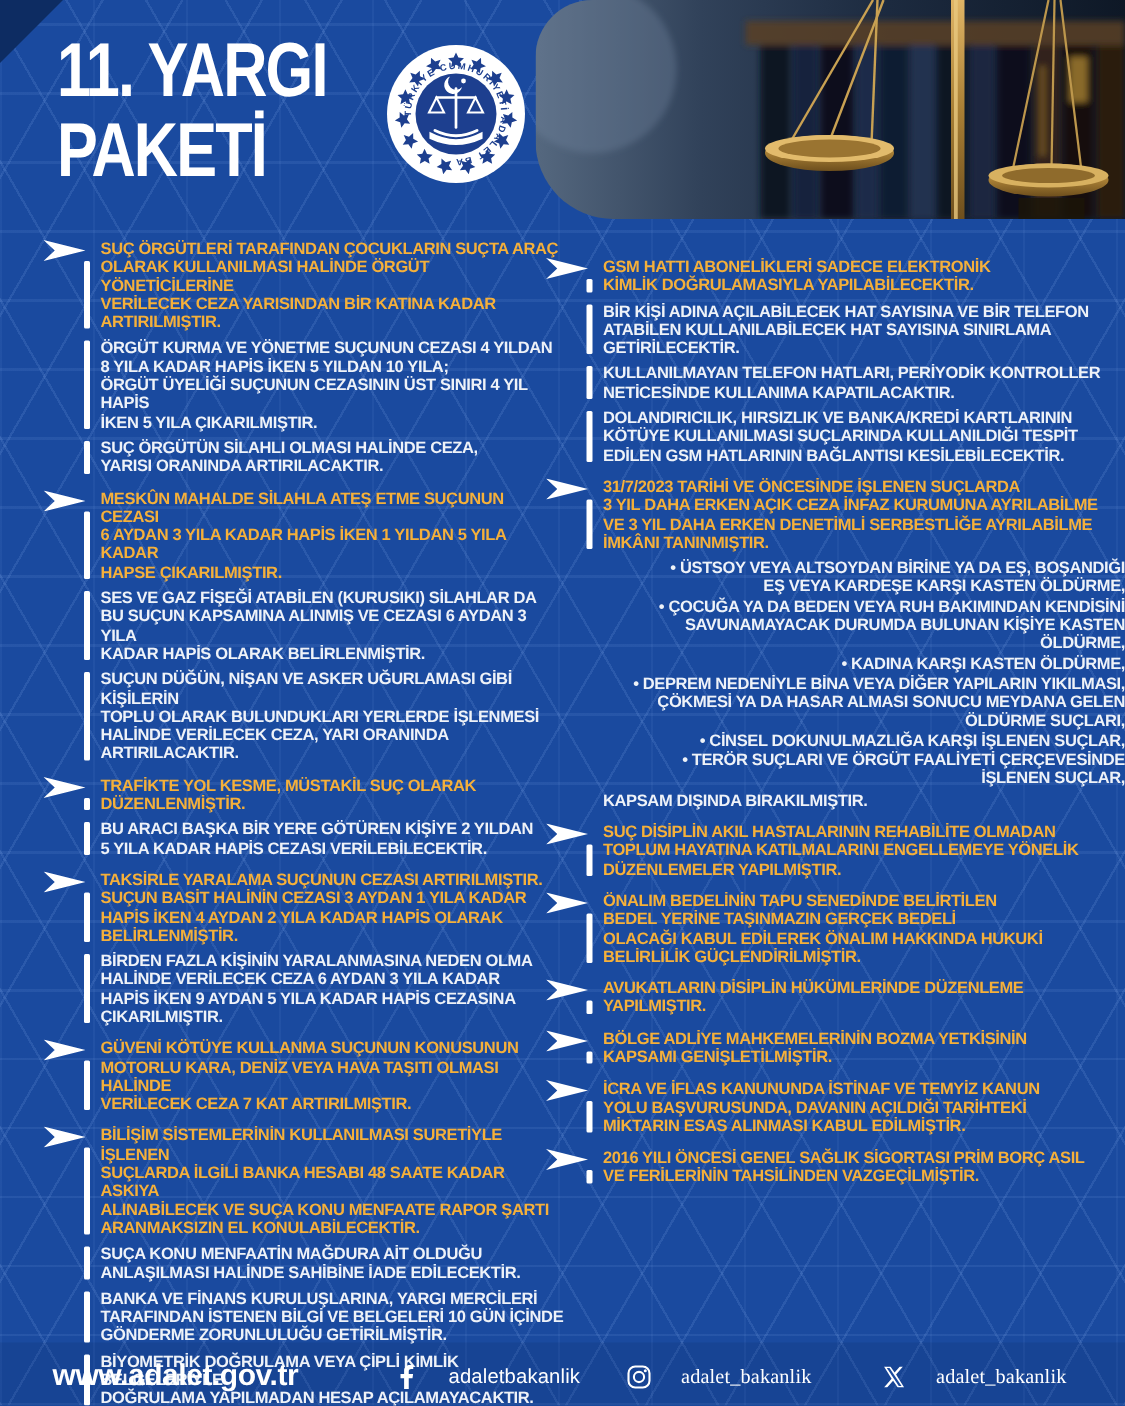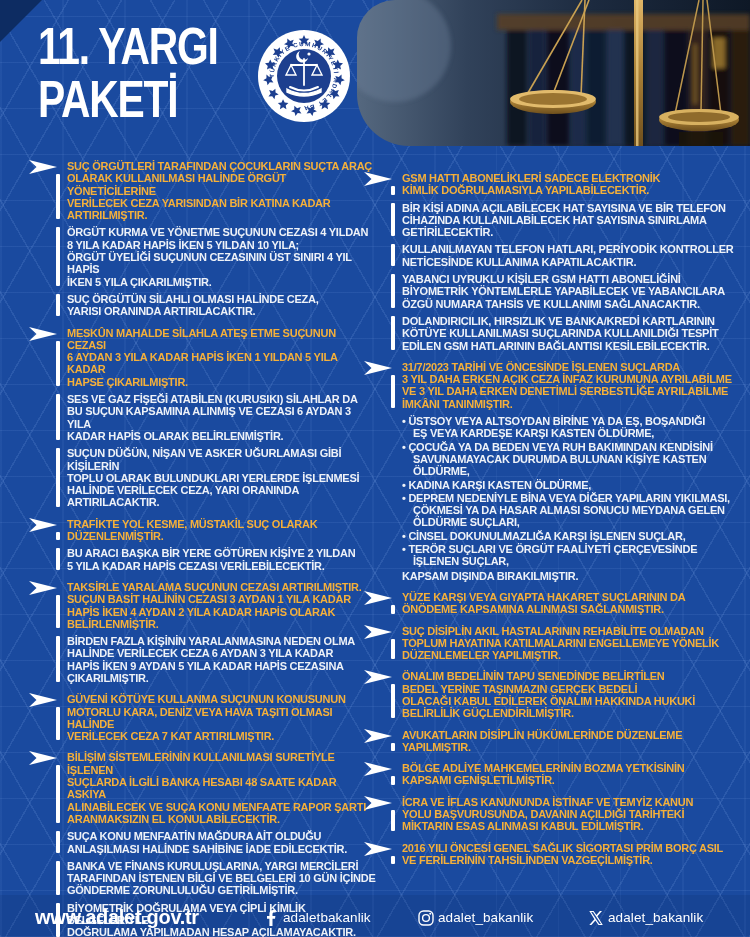--- a/index.html
+++ b/index.html
@@ -53,31 +53,31 @@
     font-size:11px;line-height:12.3px;font-weight:bold;letter-spacing:-.25px;
   }
   .block .txt{white-space:pre-line;display:block;}
   .hd{color:#f5b03a;}
   .sub{color:#eef2f8;}
   .arrow{position:absolute;left:-2px;top:0;width:28px;height:14px;}
   .arrow svg{display:block;width:28px;height:14px;}
   .bar{position:absolute;left:25px;width:3.5px;background:#ffffff;border-radius:1px;}
   .hd .bar{top:14px;bottom:2px;}
   .sub .bar{top:1px;bottom:2px;}
-  .bullet{padding-left:47px;text-indent:-11px;margin-bottom:1px;color:#eef2f8;}
+  .bullet{padding-left:47px;text-indent:-11px;margin-bottom:1px;color:#eef2f8;text-align:right;}
   .footnote{margin-top:2px;color:#eef2f8;}
 
   
   .footer{
     position:absolute;left:0;top:898px;width:750px;height:39px;
     display:flex;align-items:center;color:#ffffff;
   }
   .site{margin-left:35px;font-size:20px;font-weight:bold;letter-spacing:-.3px;width:228px;}
-  .social{display:flex;align-items:center;gap:4px;font-size:13.5px;letter-spacing:.1px;}
-  .social + .social{margin-left:0;}
+  .social{display:flex;align-items:center;gap:20px;font-size:13.5px;letter-spacing:.1px;}
+  .social + .social{margin-left:0;font-family:Liberation Serif, serif;}
   .soc-fb{margin-left:0;width:155px;}
   .soc-ig{width:170px;}
   .soc-x{width:160px;}
   .sicon{width:16px;height:16px;flex:none;display:flex;align-items:center;justify-content:center;}
   .sicon svg{display:block;}
 </style>
 </head>
 <body>
 
 <div class="pattern"></div>
@@ -361,33 +361,27 @@
             <use href="#arrowsym"></use>
           </svg>
         </span>
         <span class="bar"></span>
         <span class="txt">GSM HATTI ABONELİKLERİ SADECE ELEKTRONİK
 KİMLİK DOĞRULAMASIYLA YAPILABİLECEKTİR.</span>
       </div>
     <div class="block sub">
         <span class="bar"></span>
         <span class="txt">BİR KİŞİ ADINA AÇILABİLECEK HAT SAYISINA VE BİR TELEFON
-CİHAZINDA KULLANILABİLECEK HAT SAYISINA SINIRLAMA
+ATABİLEN KULLANILABİLECEK HAT SAYISINA SINIRLAMA
 GETİRİLECEKTİR.</span>
       </div>
     <div class="block sub">
         <span class="bar"></span>
         <span class="txt">KULLANILMAYAN TELEFON HATLARI, PERİYODİK KONTROLLER
 NETİCESİNDE KULLANIMA KAPATILACAKTIR.</span>
-      </div>
-    <div class="block sub">
-        <span class="bar"></span>
-        <span class="txt">YABANCI UYRUKLU KİŞİLER GSM HATTI ABONELİĞİNİ
-BİYOMETRİK YÖNTEMLERLE YAPABİLECEK VE YABANCILARA
-ÖZGÜ NUMARA TAHSİS VE KULLANIMI SAĞLANACAKTIR.</span>
       </div>
     <div class="block sub">
         <span class="bar"></span>
         <span class="txt">DOLANDIRICILIK, HIRSIZLIK VE BANKA/KREDİ KARTLARININ
 KÖTÜYE KULLANILMASI SUÇLARINDA KULLANILDIĞI TESPİT
 EDİLEN GSM HATLARININ BAĞLANTISI KESİLEBİLECEKTİR.</span>
       </div>
   </div>
   <div class="item">
     <div class="block hd">
@@ -421,32 +415,20 @@
       </div>
     <div class="block bullet">
         <span class="txt">• CİNSEL DOKUNULMAZLIĞA KARŞI İŞLENEN SUÇLAR,</span>
       </div>
     <div class="block bullet">
         <span class="txt">• TERÖR SUÇLARI VE ÖRGÜT FAALİYETİ ÇERÇEVESİNDE
 İŞLENEN SUÇLAR,</span>
       </div>
     <div class="block footnote">
         <span class="txt">KAPSAM DIŞINDA BIRAKILMIŞTIR.</span>
-      </div>
-  </div>
-  <div class="item">
-    <div class="block hd">
-        <span class="arrow">
-          <svg>
-            <use href="#arrowsym"></use>
-          </svg>
-        </span>
-        <span class="bar"></span>
-        <span class="txt">YÜZE KARŞI VEYA GIYAPTA HAKARET SUÇLARININ DA
-ÖNÖDEME KAPSAMINA ALINMASI SAĞLANMIŞTIR.</span>
       </div>
   </div>
   <div class="item">
     <div class="block hd">
         <span class="arrow">
           <svg>
             <use href="#arrowsym"></use>
           </svg>
         </span>
         <span class="bar"></span>

